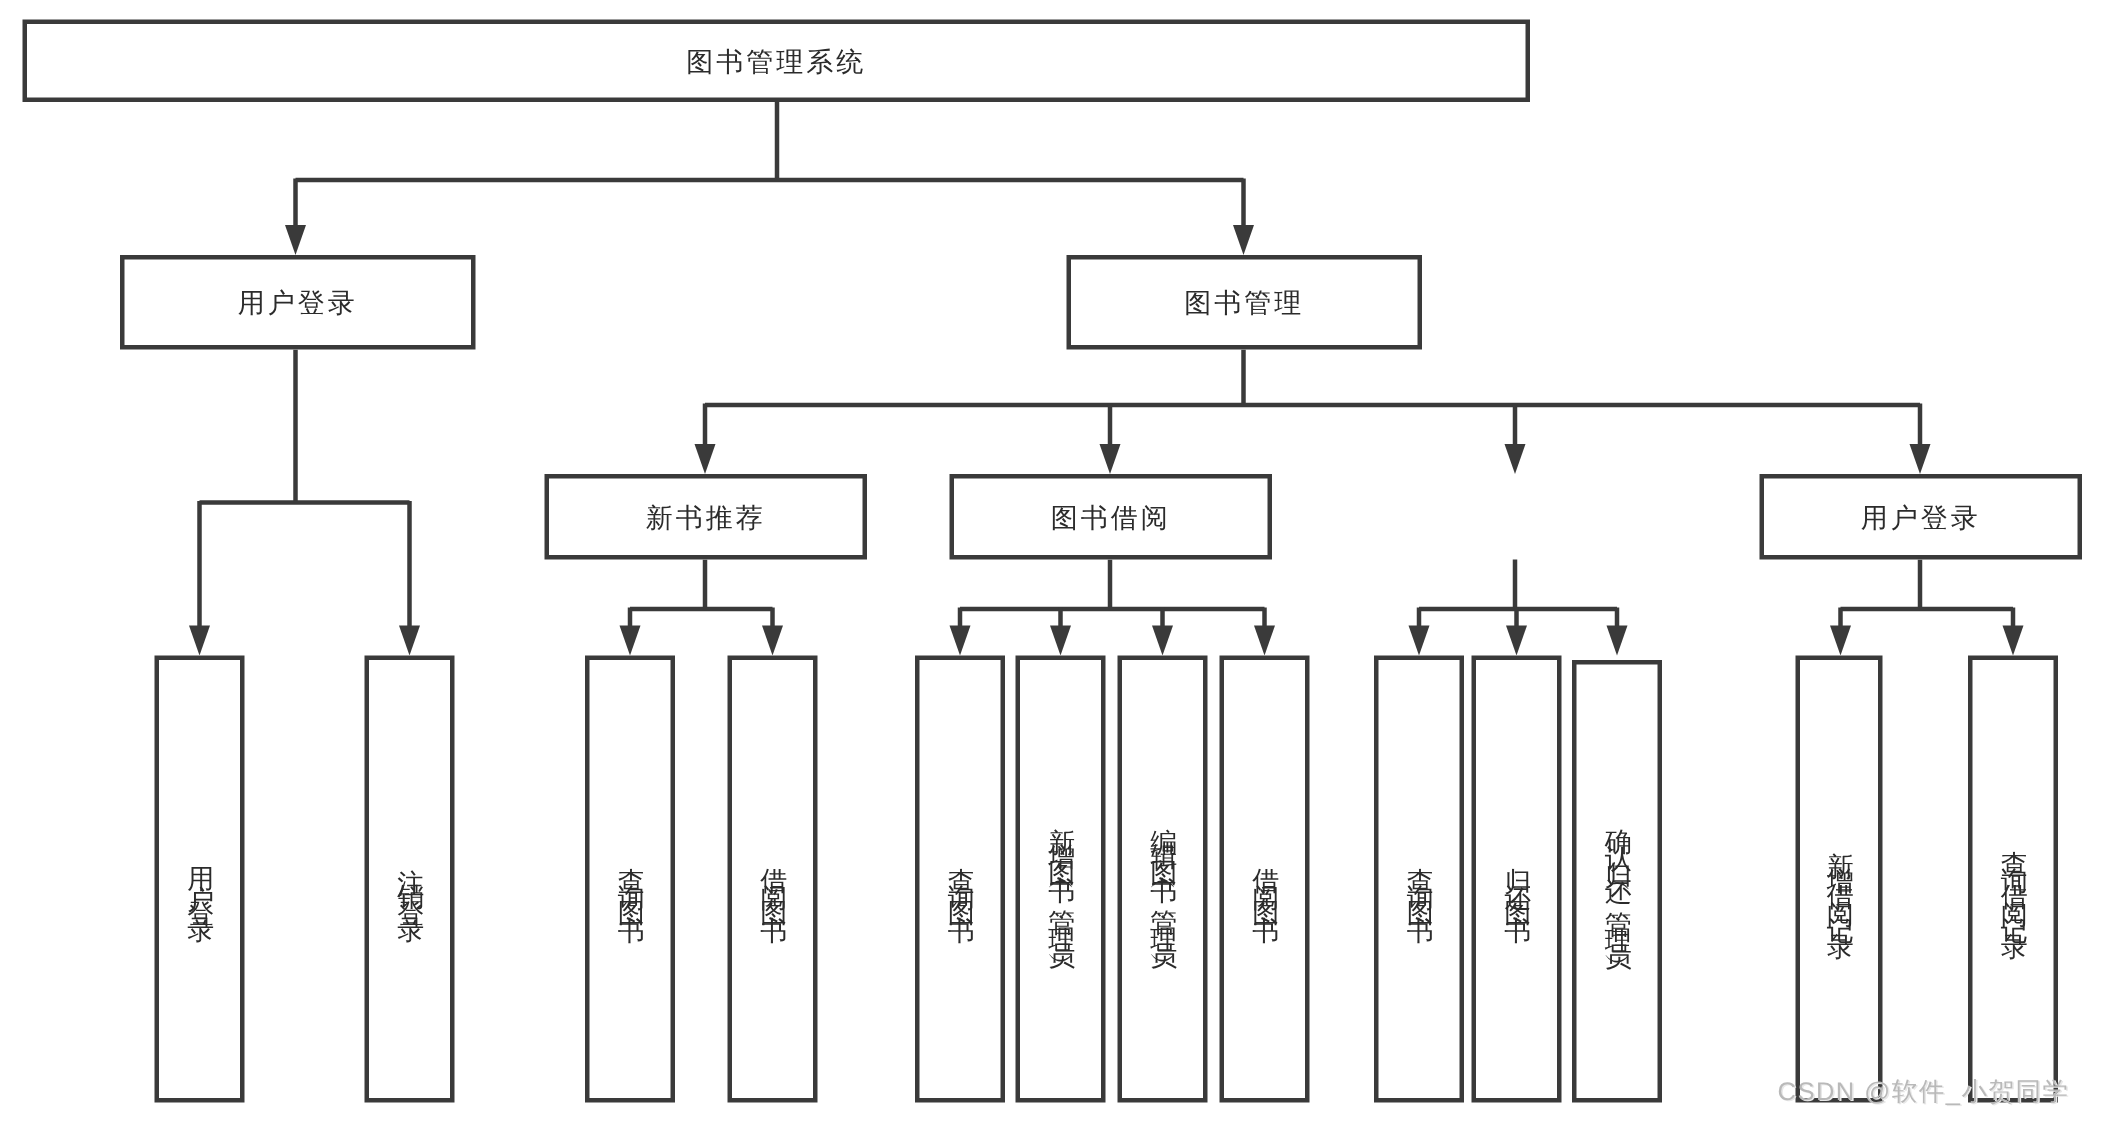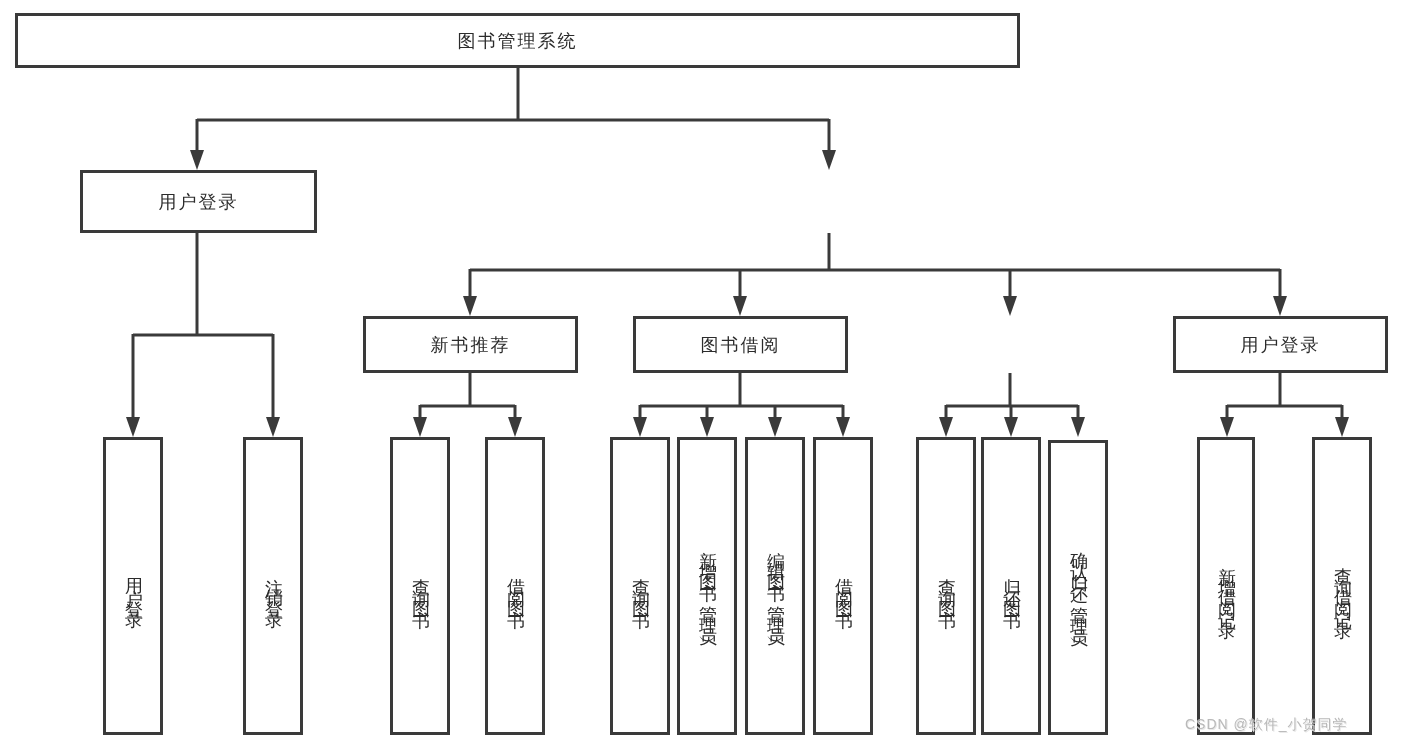--- a/index.html
+++ b/index.html
@@ -42,21 +42,21 @@
     letter-spacing: 11px;
     line-height: 1.1;
     font-size: 18px;
   }
   .watermark {
     position: absolute;
     left: 1185px;
     top: 716px;
     width: 215px;
     color: #b9b9b9;
-    font-size: 14px;
+    font-size: 17px;
     letter-spacing: 1px;
     white-space: nowrap;
     text-shadow: 1px 1px 0 #e8e8e8;
   }
 </style>
 </head>
 <body>
 
 <div class="canvas">
 
@@ -133,20 +133,23 @@
     </g>
   </svg>
 
   <div class="node" style="left:15px; top:13px; width:1005px; height:55px;">
     <span>图书管理系统</span>
   </div>
 
   <div class="node" style="left:80px; top:170px; width:237px; height:63px;">
     <span>用户登录</span>
   </div>
+  <div class="node" style="left:711px; top:170px; width:237px; height:63px;">
+    <span>图书管理</span>
+  </div>
 
   <div class="node" style="left:363px; top:316px; width:215px; height:57px;">
     <span>新书推荐</span>
   </div>
   <div class="node" style="left:633px; top:316px; width:215px; height:57px;">
     <span>图书借阅</span>
   </div>
   <div class="node" style="left:1173px; top:316px; width:215px; height:57px;">
     <span>用户登录</span>
   </div>

